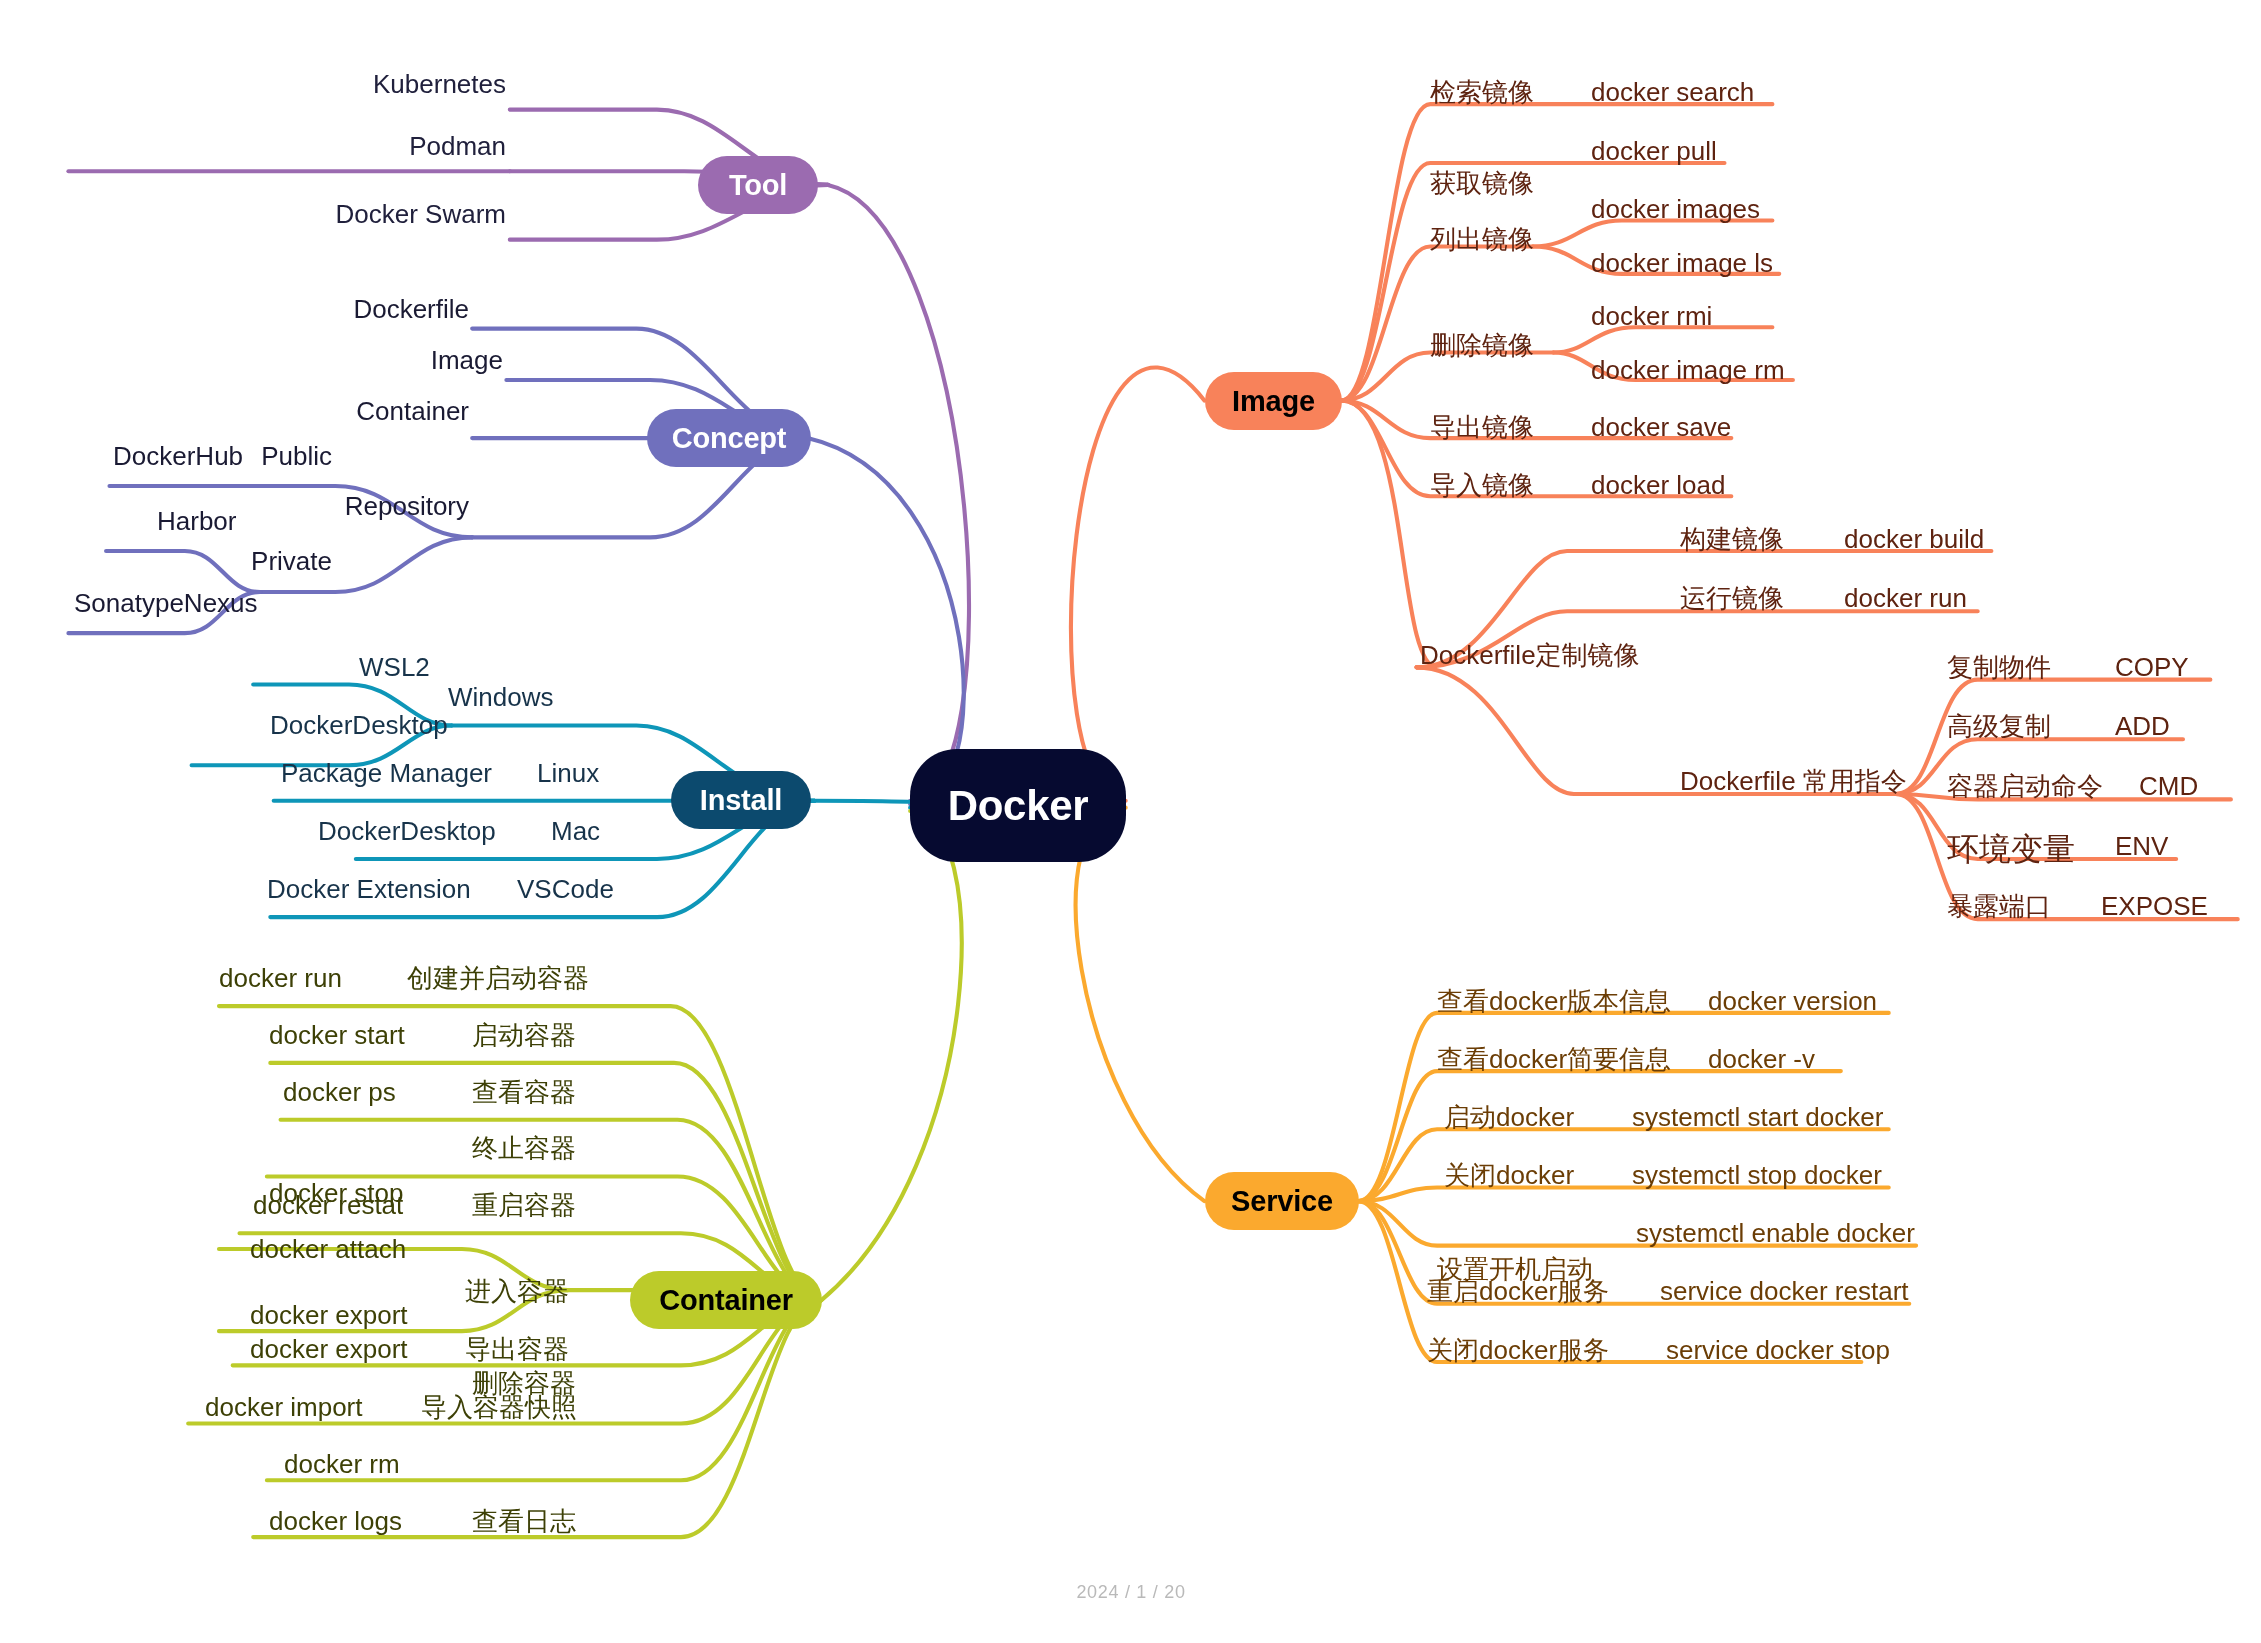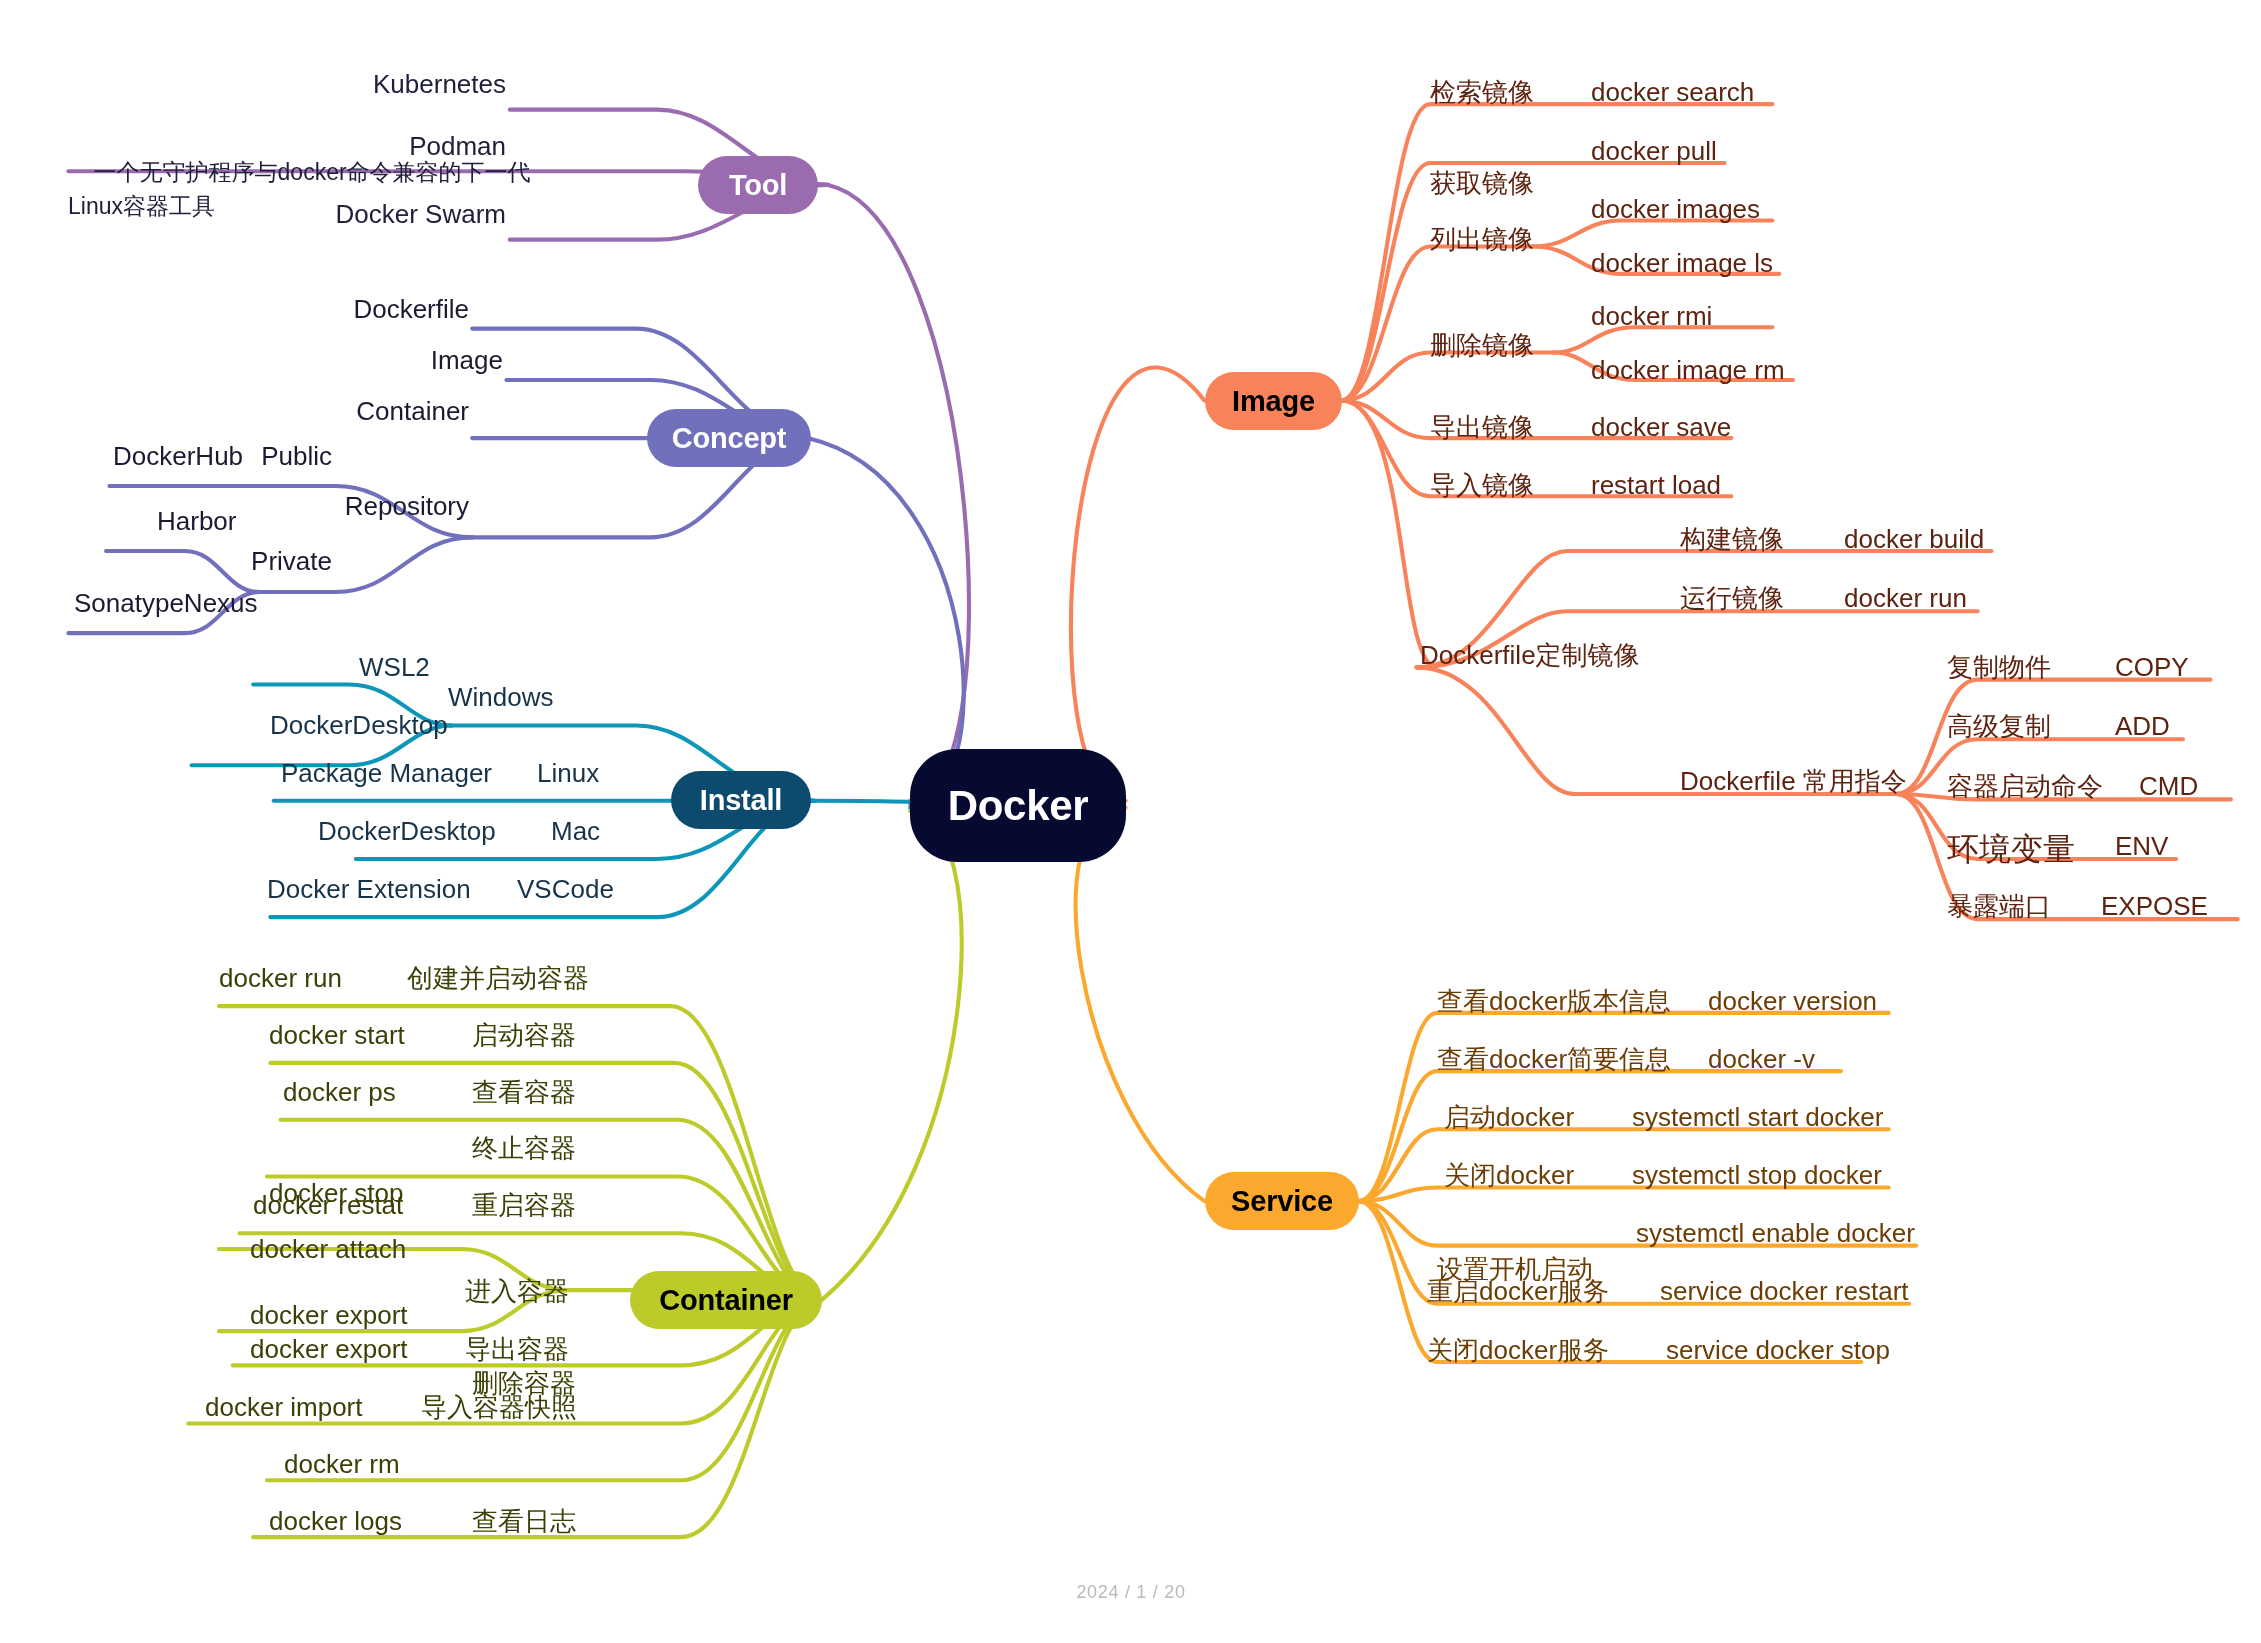--- a/index.html
+++ b/index.html
@@ -157,24 +157,20 @@
 
   <div class="lbl t-purple" style="left:506px;top:71px;font-size:26px;transform:translateX(-100%);">
     <span>Kubernetes</span>
   </div>
   <div class="lbl t-purple" style="left:506px;top:133px;font-size:26px;transform:translateX(-100%);">
     <span>Podman</span>
   </div>
   <div class="lbl t-purple" style="left:506px;top:201px;font-size:26px;transform:translateX(-100%);">
     <span>Docker Swarm</span>
   </div>
-  <div class="lbl t-note" style="left:68px;top:123px;font-size:23px;line-height:1.45;white-space:pre;">
-    <span>一个无守护程序与docker命令兼容的下一代
-Linux容器工具</span>
-  </div>
 
   <div class="lbl t-slate" style="left:469px;top:296px;font-size:26px;transform:translateX(-100%);">
     <span>Dockerfile</span>
   </div>
   <div class="lbl t-slate" style="left:503px;top:347px;font-size:26px;transform:translateX(-100%);">
     <span>Image</span>
   </div>
   <div class="lbl t-slate" style="left:469px;top:398px;font-size:26px;transform:translateX(-100%);">
     <span>Container</span>
   </div>
@@ -336,21 +332,21 @@
     <span>导出镜像</span>
   </div>
   <div class="lbl t-rust" style="left:1591px;top:414px;font-size:26px;">
     <span>docker save</span>
   </div>
 
   <div class="lbl t-rust" style="left:1430px;top:472px;font-size:26px;">
     <span>导入镜像</span>
   </div>
   <div class="lbl t-rust" style="left:1591px;top:472px;font-size:26px;">
-    <span>restart load</span>
+    <span>docker load</span>
   </div>
 
   <div class="lbl t-rust" style="left:1420px;top:642px;font-size:26px;">
     <span>Dockerfile定制镜像</span>
   </div>
 
   <div class="lbl t-rust" style="left:1680px;top:526px;font-size:26px;">
     <span>构建镜像</span>
   </div>
   <div class="lbl t-rust" style="left:1844px;top:526px;font-size:26px;">

